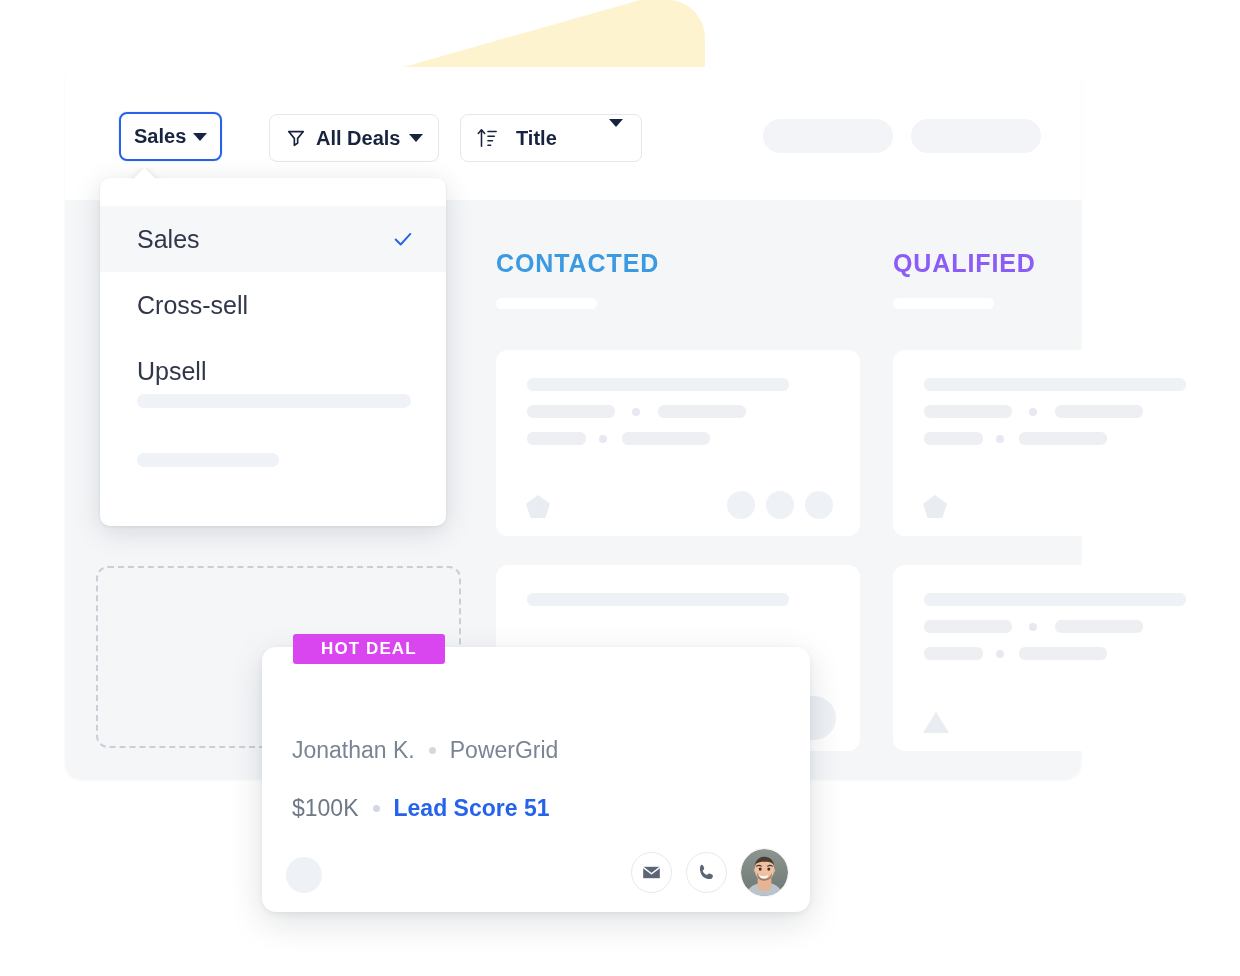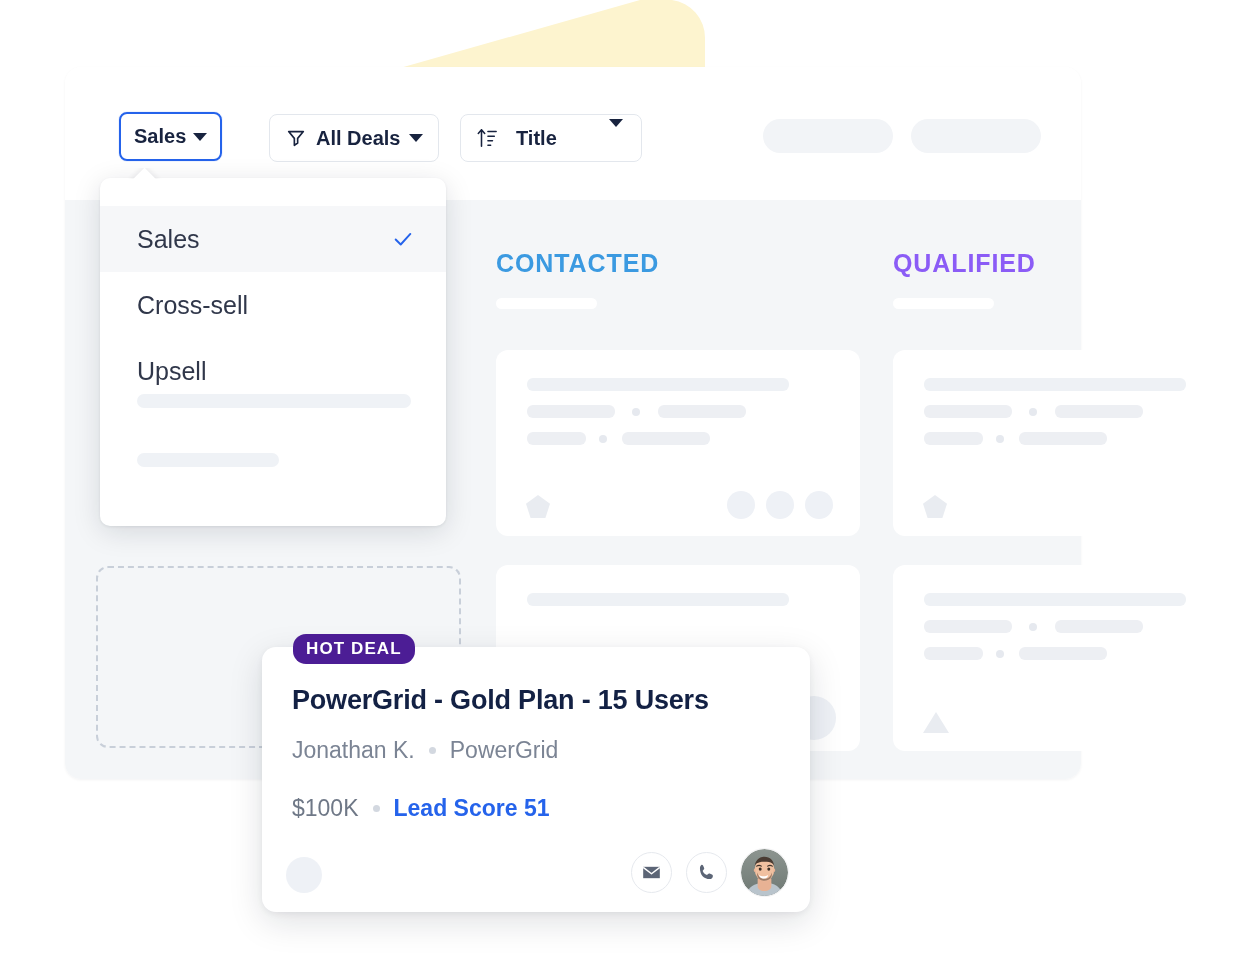--- a/index.html
+++ b/index.html
@@ -234,27 +234,27 @@
     height: 265px;
     background: #ffffff;
     border-radius: 14px;
     box-shadow: 0 10px 34px rgba(16,24,40,.13), 0 2px 6px rgba(16,24,40,.06);
     z-index: 60;
   }
   .hot-badge {
     position: absolute;
     left: 31px;
     top: -13px;
-    background: #4c1d95;
+    background: #d946ef;
     color: #ffffff;
     font-size: 17px;
     font-weight: 700;
     letter-spacing: 1.1px;
-    padding: 6px 13px 7px;
-    border-radius: 13px;
+    padding: 6px 28px 7px;
+    border-radius: 3px;
     line-height: 1;
     z-index: 2;
   }
   .deal-title {
     position: absolute;
     left: 30px;
     top: 38px;
     font-size: 27px;
     font-weight: 700;
     color: #132144;
@@ -435,21 +435,20 @@
   </div>
 
   <div class="dd-skel" id="dd-skel-1"></div>
   <div class="dd-skel" id="dd-skel-2"></div>
 </div>
 
 <div class="deal-card">
 
   <div class="hot-badge">HOT DEAL</div>
 
-  <div class="deal-title">PowerGrid - Gold Plan - 15 Users</div>
 
   <div class="deal-meta" id="deal-meta-1">
     <span>Jonathan K.</span>
     <span class="meta-dot"></span>
     <span>PowerGrid</span>
   </div>
 
   <div class="deal-meta" id="deal-meta-2">
     <span class="money">$100K</span>
     <span class="meta-dot"></span>

